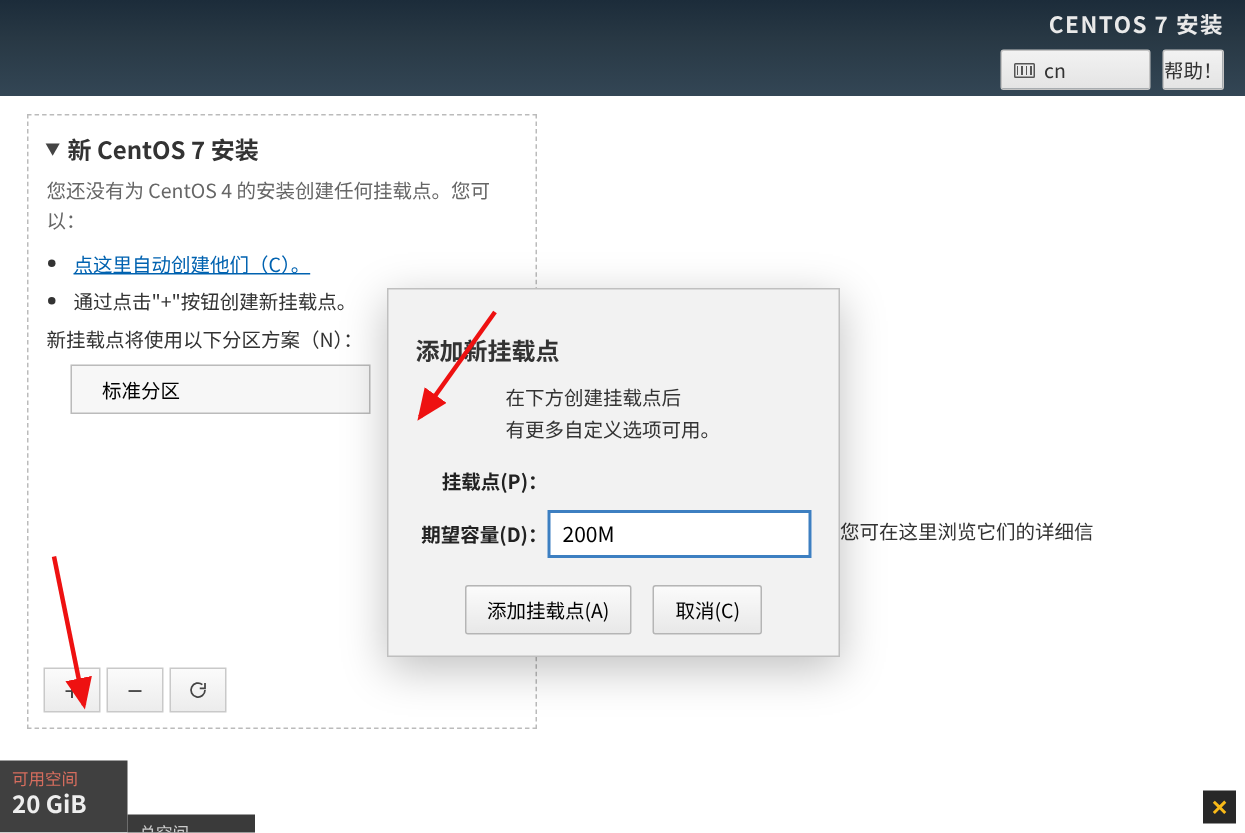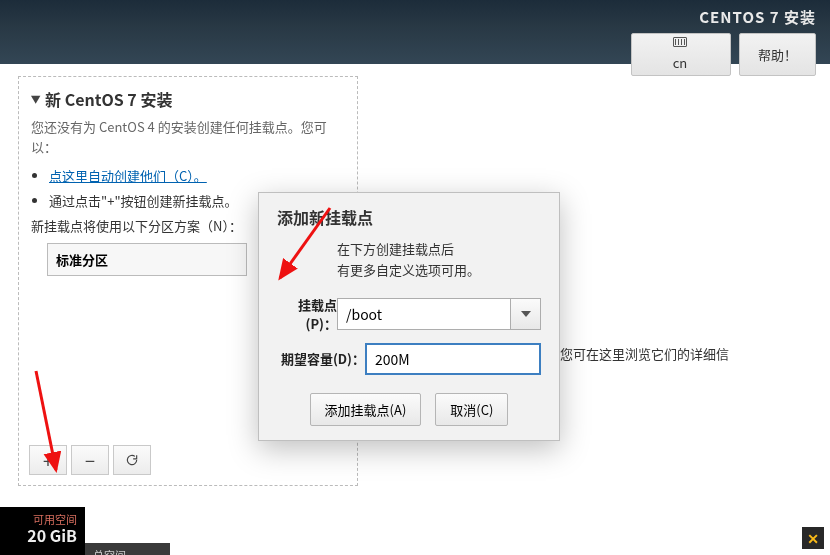--- a/index.html
+++ b/index.html
@@ -5,51 +5,51 @@
   * { box-sizing: border-box; margin: 0; padding: 0; font-family: -apple-system, "Noto Sans CJK SC", sans-serif; }
   body { width: 830px; height: 555px; background: #fff; overflow: hidden; position: relative; }
 
   .topbar { height: 64px; background: linear-gradient(#1c2c3a, #283844 40%, #334655); color: #e9e9e9; position: relative; }
   .topbar .left { position: absolute; left: 16px; top: 6px; }
   .topbar .title { font-size: 16px; font-weight: 500; }
   .done-btn { margin-top: 6px; background: linear-gradient(#3a5d85, #2a4c72); border: 1px solid #1f3854; color: #e9e9e9; padding: 4px 14px; border-radius: 3px; font-size: 13px; cursor: pointer; }
   .topbar .right { position: absolute; right: 14px; top: 6px; text-align: right; }
   .installer-title { font-size: 15px; font-weight: 700; letter-spacing: 1px; }
   .topbar .rt-btns { margin-top: 6px; display: flex; gap: 8px; justify-content: flex-end; }
-  .lang-ind { background: linear-gradient(#f2f2f2,#e4e4e4); border:1px solid #c3c3c3; color:#333; padding:3px 10px 3px 8px; border-radius:2px; font-size:13px; display:flex; align-items:center; gap:6px; cursor:pointer; min-width:100px;flex-direction:column;}
+  .lang-ind { background: linear-gradient(#f2f2f2,#e4e4e4); border:1px solid #c3c3c3; color:#333; padding:3px 10px 3px 8px; border-radius:2px; font-size:13px; display:flex; align-items:center; gap:6px; cursor:pointer; min-width:100px;}
   .lang-ind .kbicon { width:14px; height:10px; border:1px solid #555; border-radius:1px; display:inline-block; position:relative;}
   .lang-ind .kbicon::after{content:"";position:absolute;left:1px;top:1px;right:1px;bottom:1px;background:repeating-linear-gradient(90deg,#555 0 1px,transparent 1px 3px);}
-  .help-btn { background: linear-gradient(#f2f2f2,#e4e4e4); border:1px solid #c3c3c3; color:#333; padding:3px 18px; border-radius:2px; font-size:13px; cursor:pointer;}
+  .help-btn { background: linear-gradient(#f2f2f2,#e4e4e4); border:1px solid #c3c3c3; color:#333; padding:3px 0; border-radius:2px; font-size:13px; cursor:pointer;}
 
   .main { display:flex; height:calc(555px - 64px - 48px); background:#fff;}
   .leftpane { width: 358px; padding: 12px 0 8px 18px; position:relative;}
   .section-box { border:1px dashed #bbb; padding:10px 12px 50px 12px; height: 410px; position:relative; background:#fff;}
   .sect-title { font-size:16px; font-weight:bold; color:#333; }
   .sect-title .tri { display:inline-block; transform:rotate(90deg); margin-right:4px; font-size:10px; color:#444; vertical-align:2px;}
   .sect-desc { font-size:13px; color:#666; margin-top:6px; line-height:1.5;}
   .bullets { margin:10px 0 0 18px; font-size:13px; color:#333; }
   .bullets li { margin-bottom:6px; list-style: disc; }
   .linklike { color:#0062b0; text-decoration:underline; cursor:pointer;text-align:right;}
   .scheme-lbl { font-size:13px; color:#333; margin-top:6px;}
-  .scheme-sel { margin:8px 0 0 16px; width:200px; border:1px solid #bbb; background:#f7f7f7; padding:6px 8px; font-size:13px; display:flex; justify-content:space-between; align-items:flex-end; cursor:pointer;font-weight:bold;}
+  .scheme-sel { margin:8px 0 0 16px; width:200px; border:1px solid #bbb; background:#f7f7f7; padding:6px 20px; font-size:13px; display:flex; justify-content:space-between; align-items:flex-end; cursor:pointer;}
   .plusbar { position:absolute; left:10px; bottom:10px; display:flex; gap:4px;}
   .iconbtn { width:38px; height:30px; border:1px solid #c9c9c9; background:linear-gradient(#fbfbfb,#ececec); display:flex; align-items:center; justify-content:center; font-size:18px; color:#444; cursor:pointer;}
   .iconbtn svg { width:14px; height:14px; }
 
   .rightpane { flex:1; padding:20px 20px 0 20px; font-size:13px; color:#333; position:relative;}
   .rightinfo { position:absolute; top: 280px; left: 150px; font-size:13px; color:#333;}
 
   .footer { position:absolute; bottom:0; left:0; right:0; height:48px; display:flex;}
   .footcard { width:85px; height:48px; color:#bbb; padding:6px 8px; font-size:11px; line-height:1.2;}
-  .fc1 { background:#000000;text-align:right; }
+  .fc1 { background:#404040; }
   .fc1 .lbl{color:#d66d5e;} .fc1 .v{color:#eee;font-size:16px;font-weight:600;}
   .fc2 { background:#3a3a3a;margin-top:36px; } .fc2 .lbl{color:#ccc;} .fc2 .v{color:#eee;font-size:16px;font-weight:600;}
   .footfill { flex:1; background:#fff;}
 
-  .dialog{ position:absolute; left:258px; top:192px; width:302px; background:#f2f2f2; border:1px solid #bfbfbf; box-shadow:0 8px 28px rgba(0,0,0,.25); z-index:20; padding:12px 18px 14px 18px;}
+  .dialog{ position:absolute; left:258px; top:192px; width:302px; background:#f2f2f2; border:1px solid #bfbfbf; box-shadow:0 8px 28px rgba(0,0,0,.25); z-index:20; padding:28px 18px 14px 18px;}
   .dlg-title{ font-size:16px; font-weight:bold; color:#333; text-align:left;}
   .dlg-desc{ font-size:13px; color:#333; margin:10px 0 14px 60px; line-height:1.6;}
   .formrow{ display:flex; align-items:center; margin-bottom:10px;}
   .formrow .lab{ width:88px; text-align:right; font-size:13px; color:#222; font-weight:bold;}
   .combo{ flex:1; display:flex;}
   .combo input{ flex:1; border:1px solid #adadad; padding:5px 8px; font-size:14px; height:32px;}
   .combo .drop{ width:30px; border:1px solid #adadad; border-left:none; background:linear-gradient(#fbfbfb,#e8e8e8); display:flex; align-items:center; justify-content:center; cursor:pointer;}
   .dlg-input{ flex:1; border:2px solid #3d7fc1; padding:4px 8px; font-size:14px; height:32px; outline:none;}
   .dlg-btns{ display:flex; gap:14px; justify-content:center; margin-top:18px;}
   .dbtn{ border:1px solid #b5b5b5; background:linear-gradient(#fbfbfb,#e8e8e8); padding:6px 14px; font-size:13px; cursor:pointer; border-radius:2px;}
@@ -119,28 +119,20 @@
 </div>
 
 <div class="dialog">
   <div class="dlg-title">添加新挂载点</div>
   <div class="dlg-desc">
     <span>在下方创建挂载点后</span><br>
     <span>有更多自定义选项可用。</span>
   </div>
   <div class="formrow">
     <div class="lab">挂载点(P)：</div>
-    <div class="combo">
-      <input type="text" value="/boot" style="">
-      <div class="drop">
-        <svg width="10" height="6" viewBox="0 0 10 6">
-            <path d="M0 0l5 6 5-6z" fill="#555"></path>
-          </svg>
-      </div>
-    </div>
   </div>
   <div class="formrow">
     <div class="lab">期望容量(D)：</div>
     <input class="dlg-input" type="text" value="200M" style="">
   </div>
   <div class="dlg-btns">
     <button class="dbtn">添加挂载点(A)</button>
     <button class="dbtn">取消(C)</button>
   </div>
 </div>

